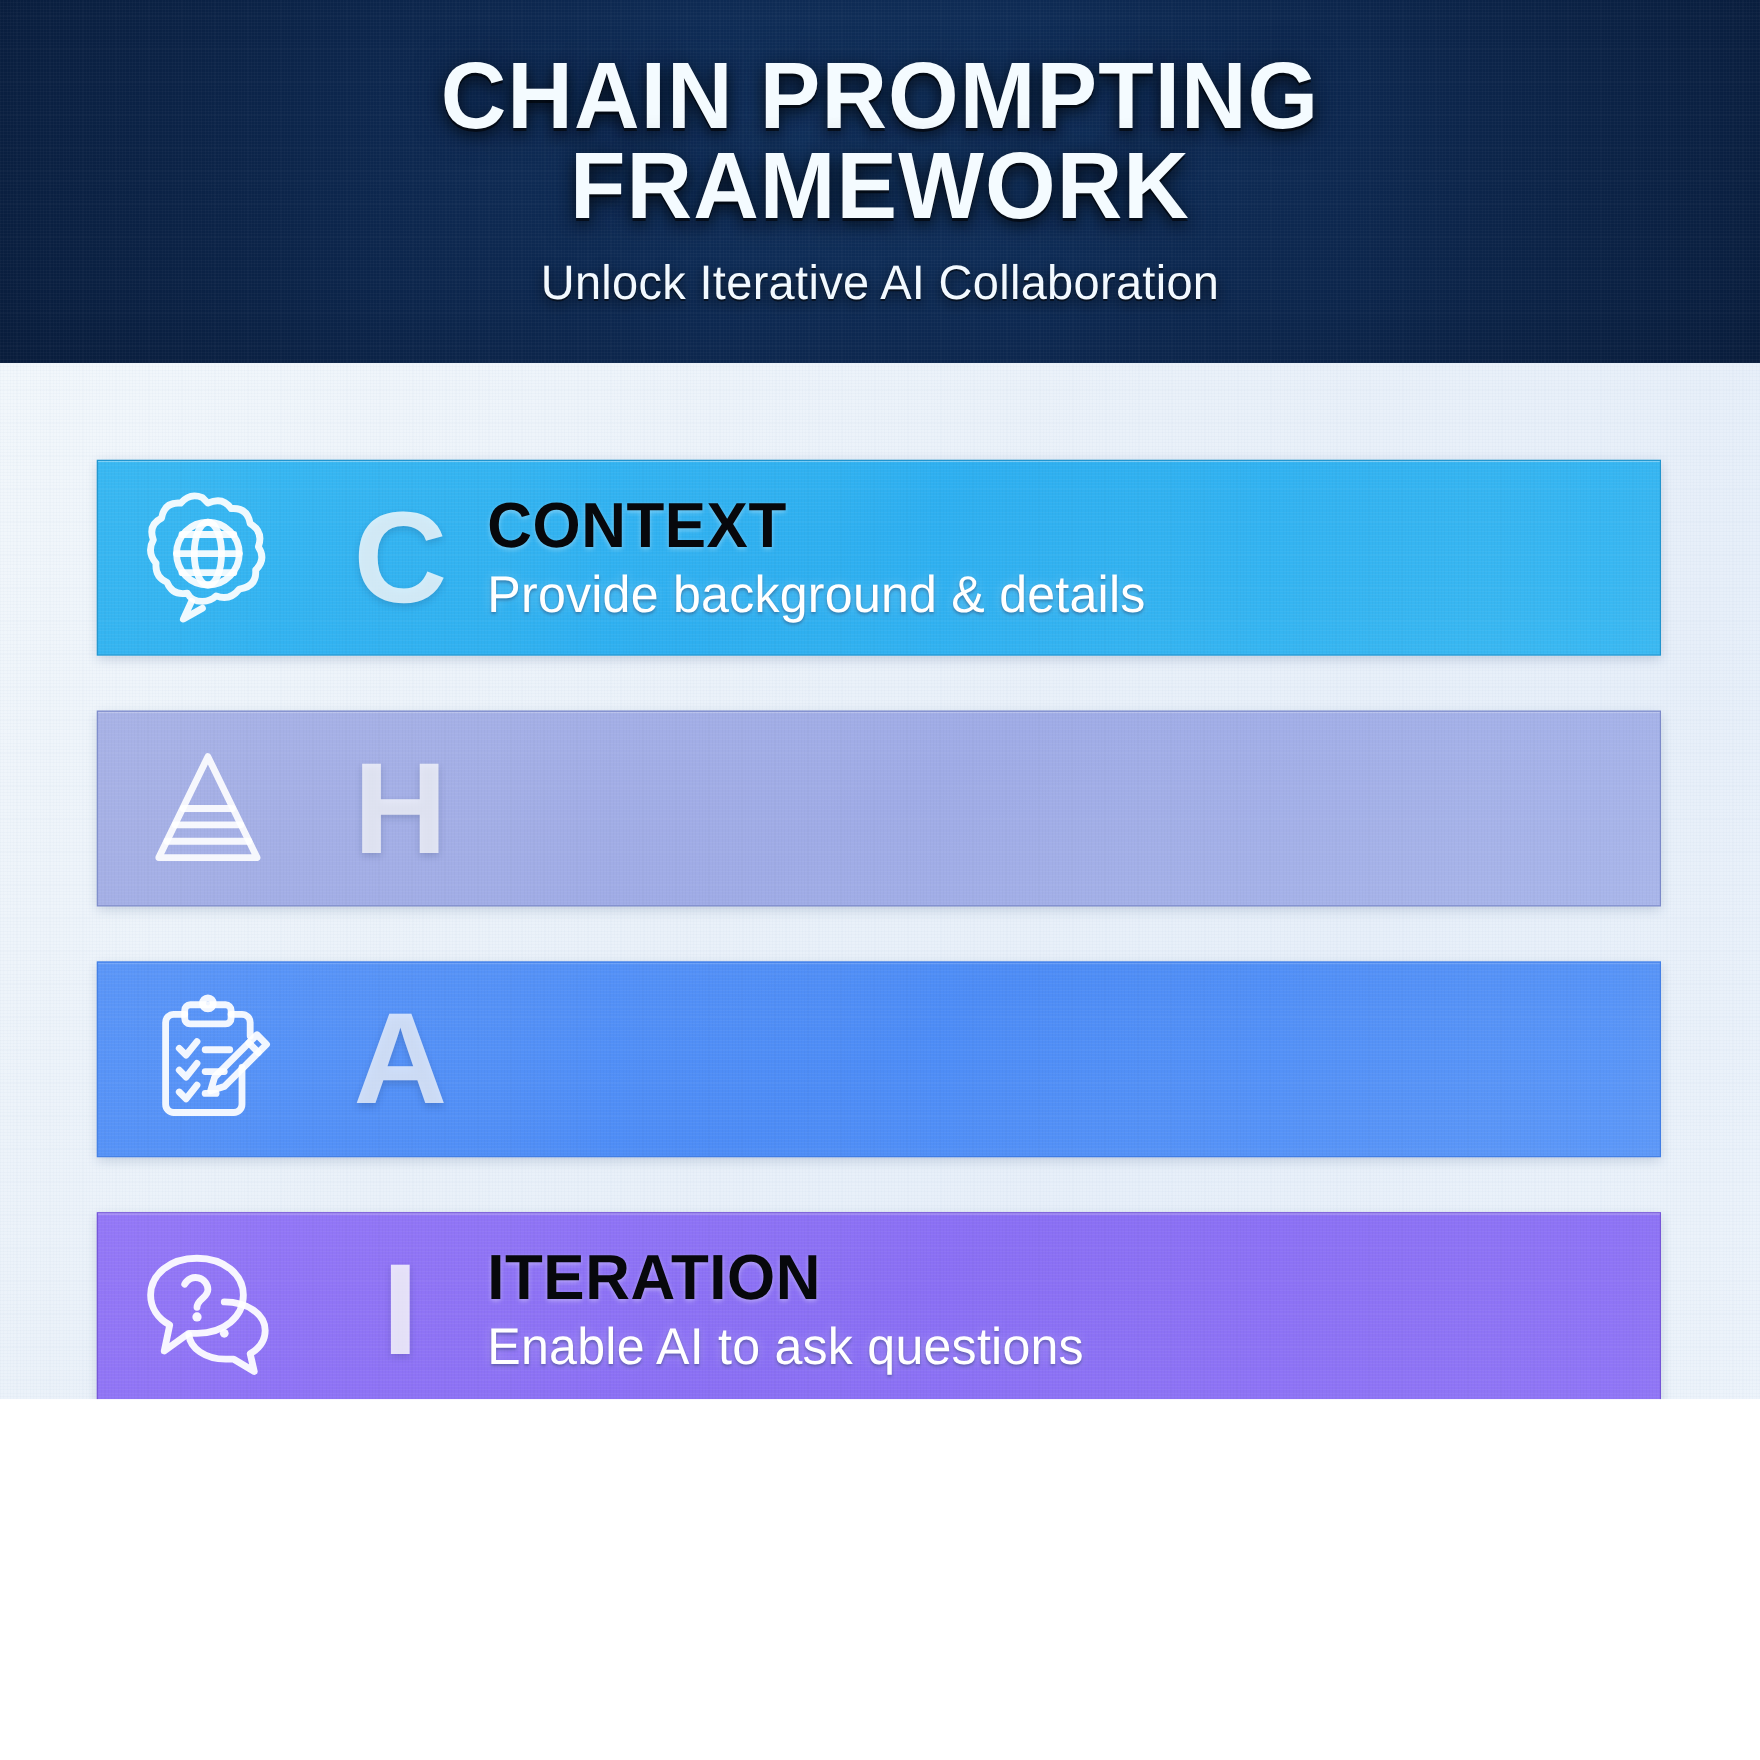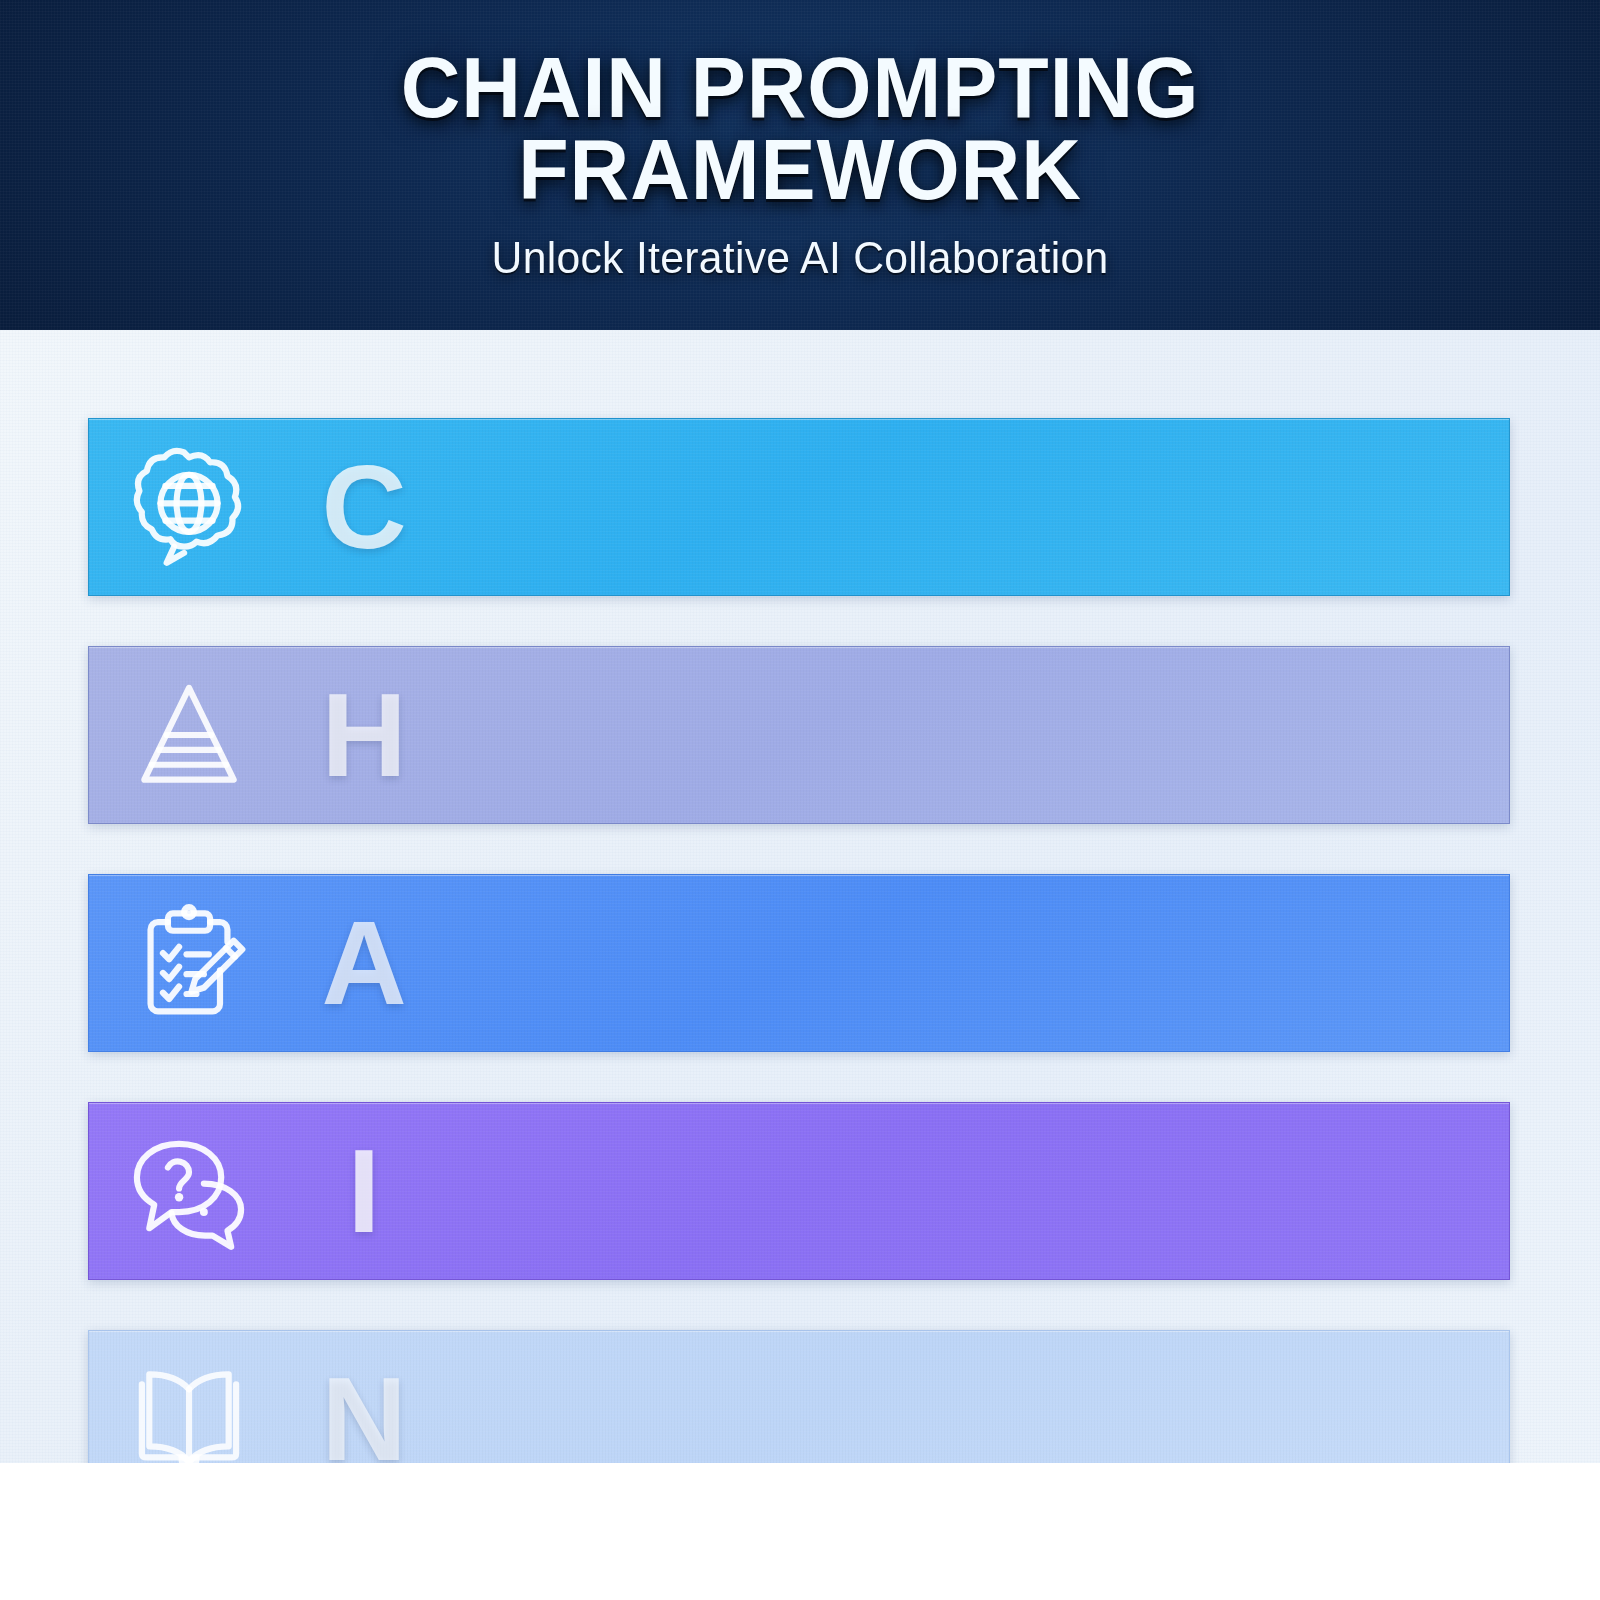--- a/index.html
+++ b/index.html
@@ -9,21 +9,21 @@
     background: #ffffff;
   }
   body {
     font-family: "Liberation Sans", sans-serif;
     -webkit-font-smoothing: antialiased;
   }
 
   #poster {
     position: relative;
     width: 1600px;
-    height: 1463px;
+    height: 1272px;
     overflow: hidden;
     background: #eef3f9;
   }
 
   
   .header {
     position: absolute;
     left: 0; top: 0;
     width: 1600px;
     height: 330px;
@@ -222,20 +222,24 @@
             <path d="M38 82 l-6 13 l14 -8"></path>
             <circle cx="50" cy="47" r="23"></circle>
             <ellipse cx="50" cy="47" rx="10" ry="23"></ellipse>
             <line x1="27" y1="47" x2="73" y2="47"></line>
             <line x1="31" y1="33" x2="69" y2="33"></line>
             <line x1="31" y1="61" x2="69" y2="61"></line>
           </g>
         </svg>
       </div>
       <div class="letter-cell" style="color:rgba(255,255,255,0.78)">C</div>
+      <div class="text-cell">
+        <div class="r-title">CONTEXT</div>
+        <div class="r-sub">Provide background &amp; details</div>
+      </div>
     </div>
 
     <div class="row row-2">
       <div class="icon-cell">
         <svg width="124" height="124" viewBox="0 0 100 100" aria-hidden="true">
           <g class="ic-stroke" stroke="rgba(255,255,255,0.90)">
             <path d="M50 12 L86 86 L14 86 Z"></path>
             <line x1="32" y1="50" x2="68" y2="50"></line>
             <line x1="26" y1="62" x2="74" y2="62"></line>
             <line x1="20" y1="74" x2="80" y2="74"></line>
@@ -273,20 +277,24 @@
           <g class="ic-stroke" stroke="rgba(255,255,255,0.93)">
             <path d="M42 12 C22 12 8 24 8 39 C8 48 13 56 22 61 L18 80 L36 67 C38 67 40 67 42 67 C62 67 76 55 76 39 C76 24 62 12 42 12 Z"></path>
             <path d="M33 31 a9 9 0 0 1 17 4 c0 6 -8 7 -8 13"></path>
             <circle cx="42" cy="55" r="3.4" fill="rgba(255,255,255,0.93)" stroke="none"></circle>
             <path d="M62 44 C79 44 92 53 92 65 C92 72 88 78 81 82 L84 95 L69 86 C67 86 65 86 63 86 C48 86 37 78 36 68"></path>
             <circle cx="62" cy="67" r="3.2" fill="rgba(255,255,255,0.93)" stroke="none"></circle>
           </g>
         </svg>
       </div>
       <div class="letter-cell" style="color:rgba(255,255,255,0.80)">I</div>
+      <div class="text-cell">
+        <div class="r-title">ITERATION</div>
+        <div class="r-sub">Enable AI to ask questions</div>
+      </div>
     </div>
 
     <div class="row row-5">
       <div class="icon-cell">
         <svg width="124" height="124" viewBox="0 0 100 100" aria-hidden="true">
           <g class="ic-stroke" stroke="rgba(255,255,255,0.85)">
             <path d="M50 26 C43 18 32 14 18 14 L18 72 C32 72 43 76 50 84"></path>
             <path d="M50 26 C57 18 68 14 82 14 L82 72 C68 72 57 76 50 84"></path>
             <line x1="50" y1="26" x2="50" y2="84"></line>
             <path d="M12 22 L12 78 C12 80 13 81 16 81 L44 81 C47 81 49 83 50 86 C51 83 53 81 56 81 L84 81 C87 81 88 80 88 78 L88 22"></path>

